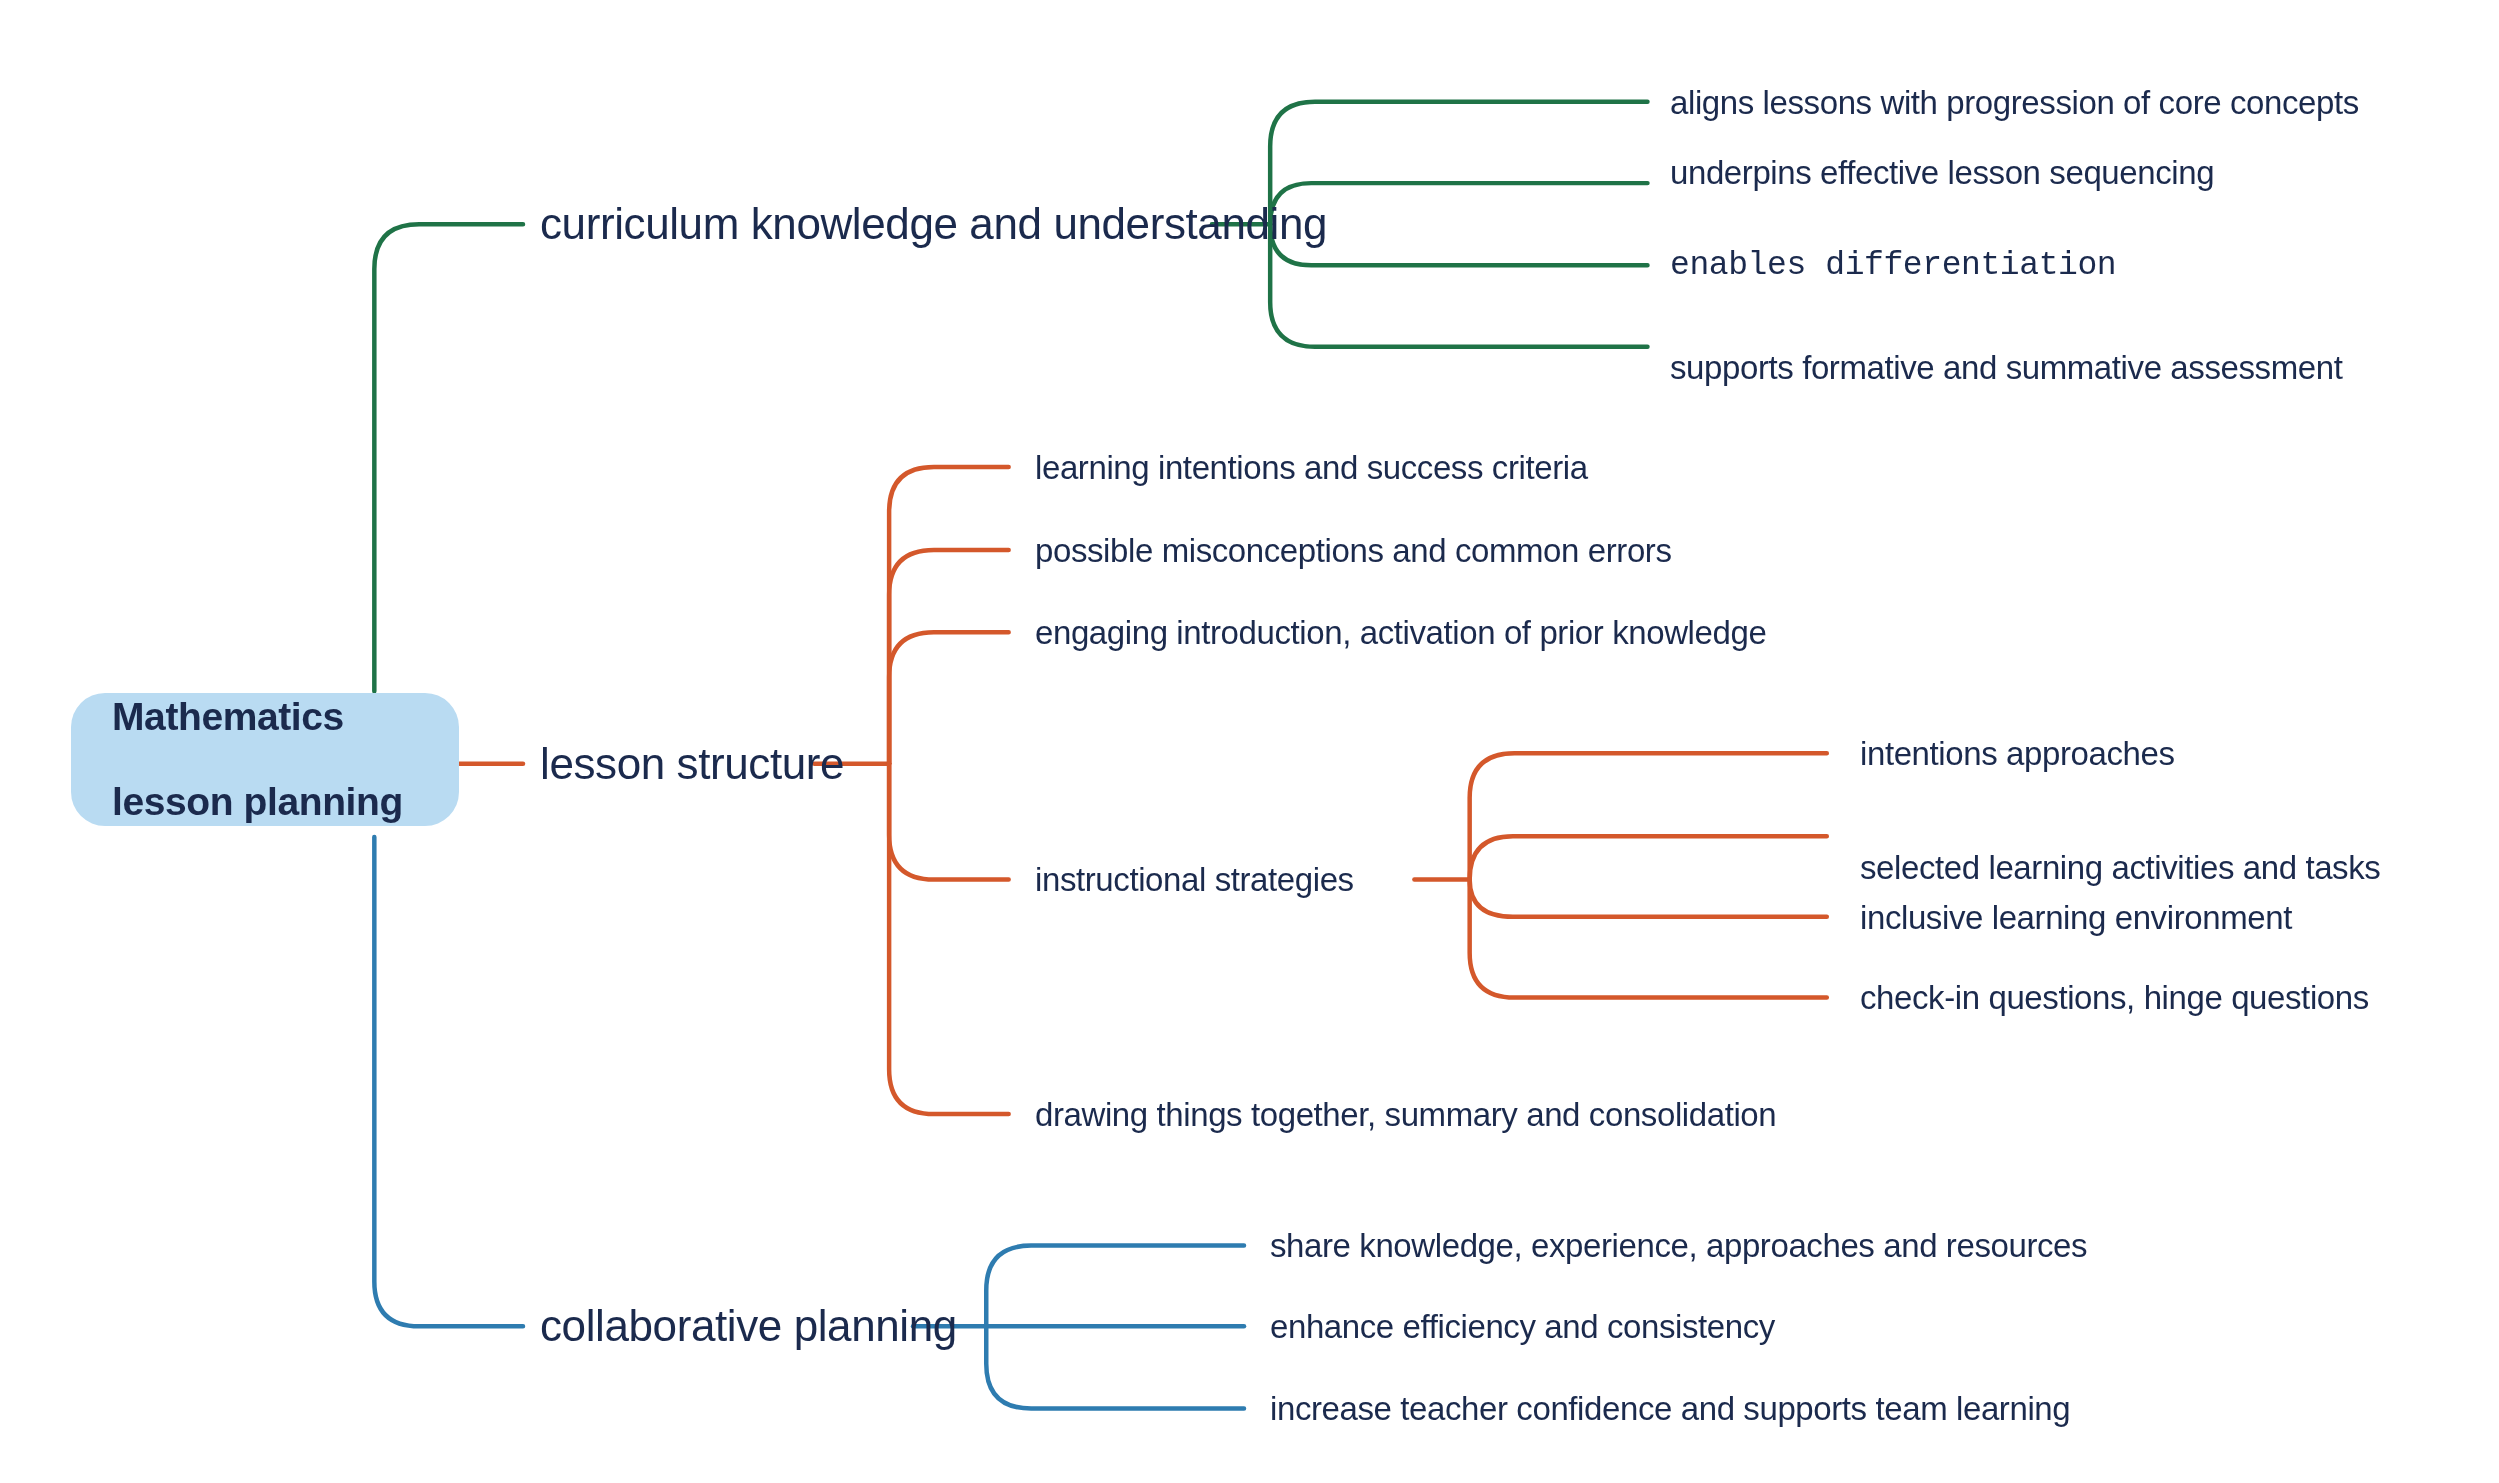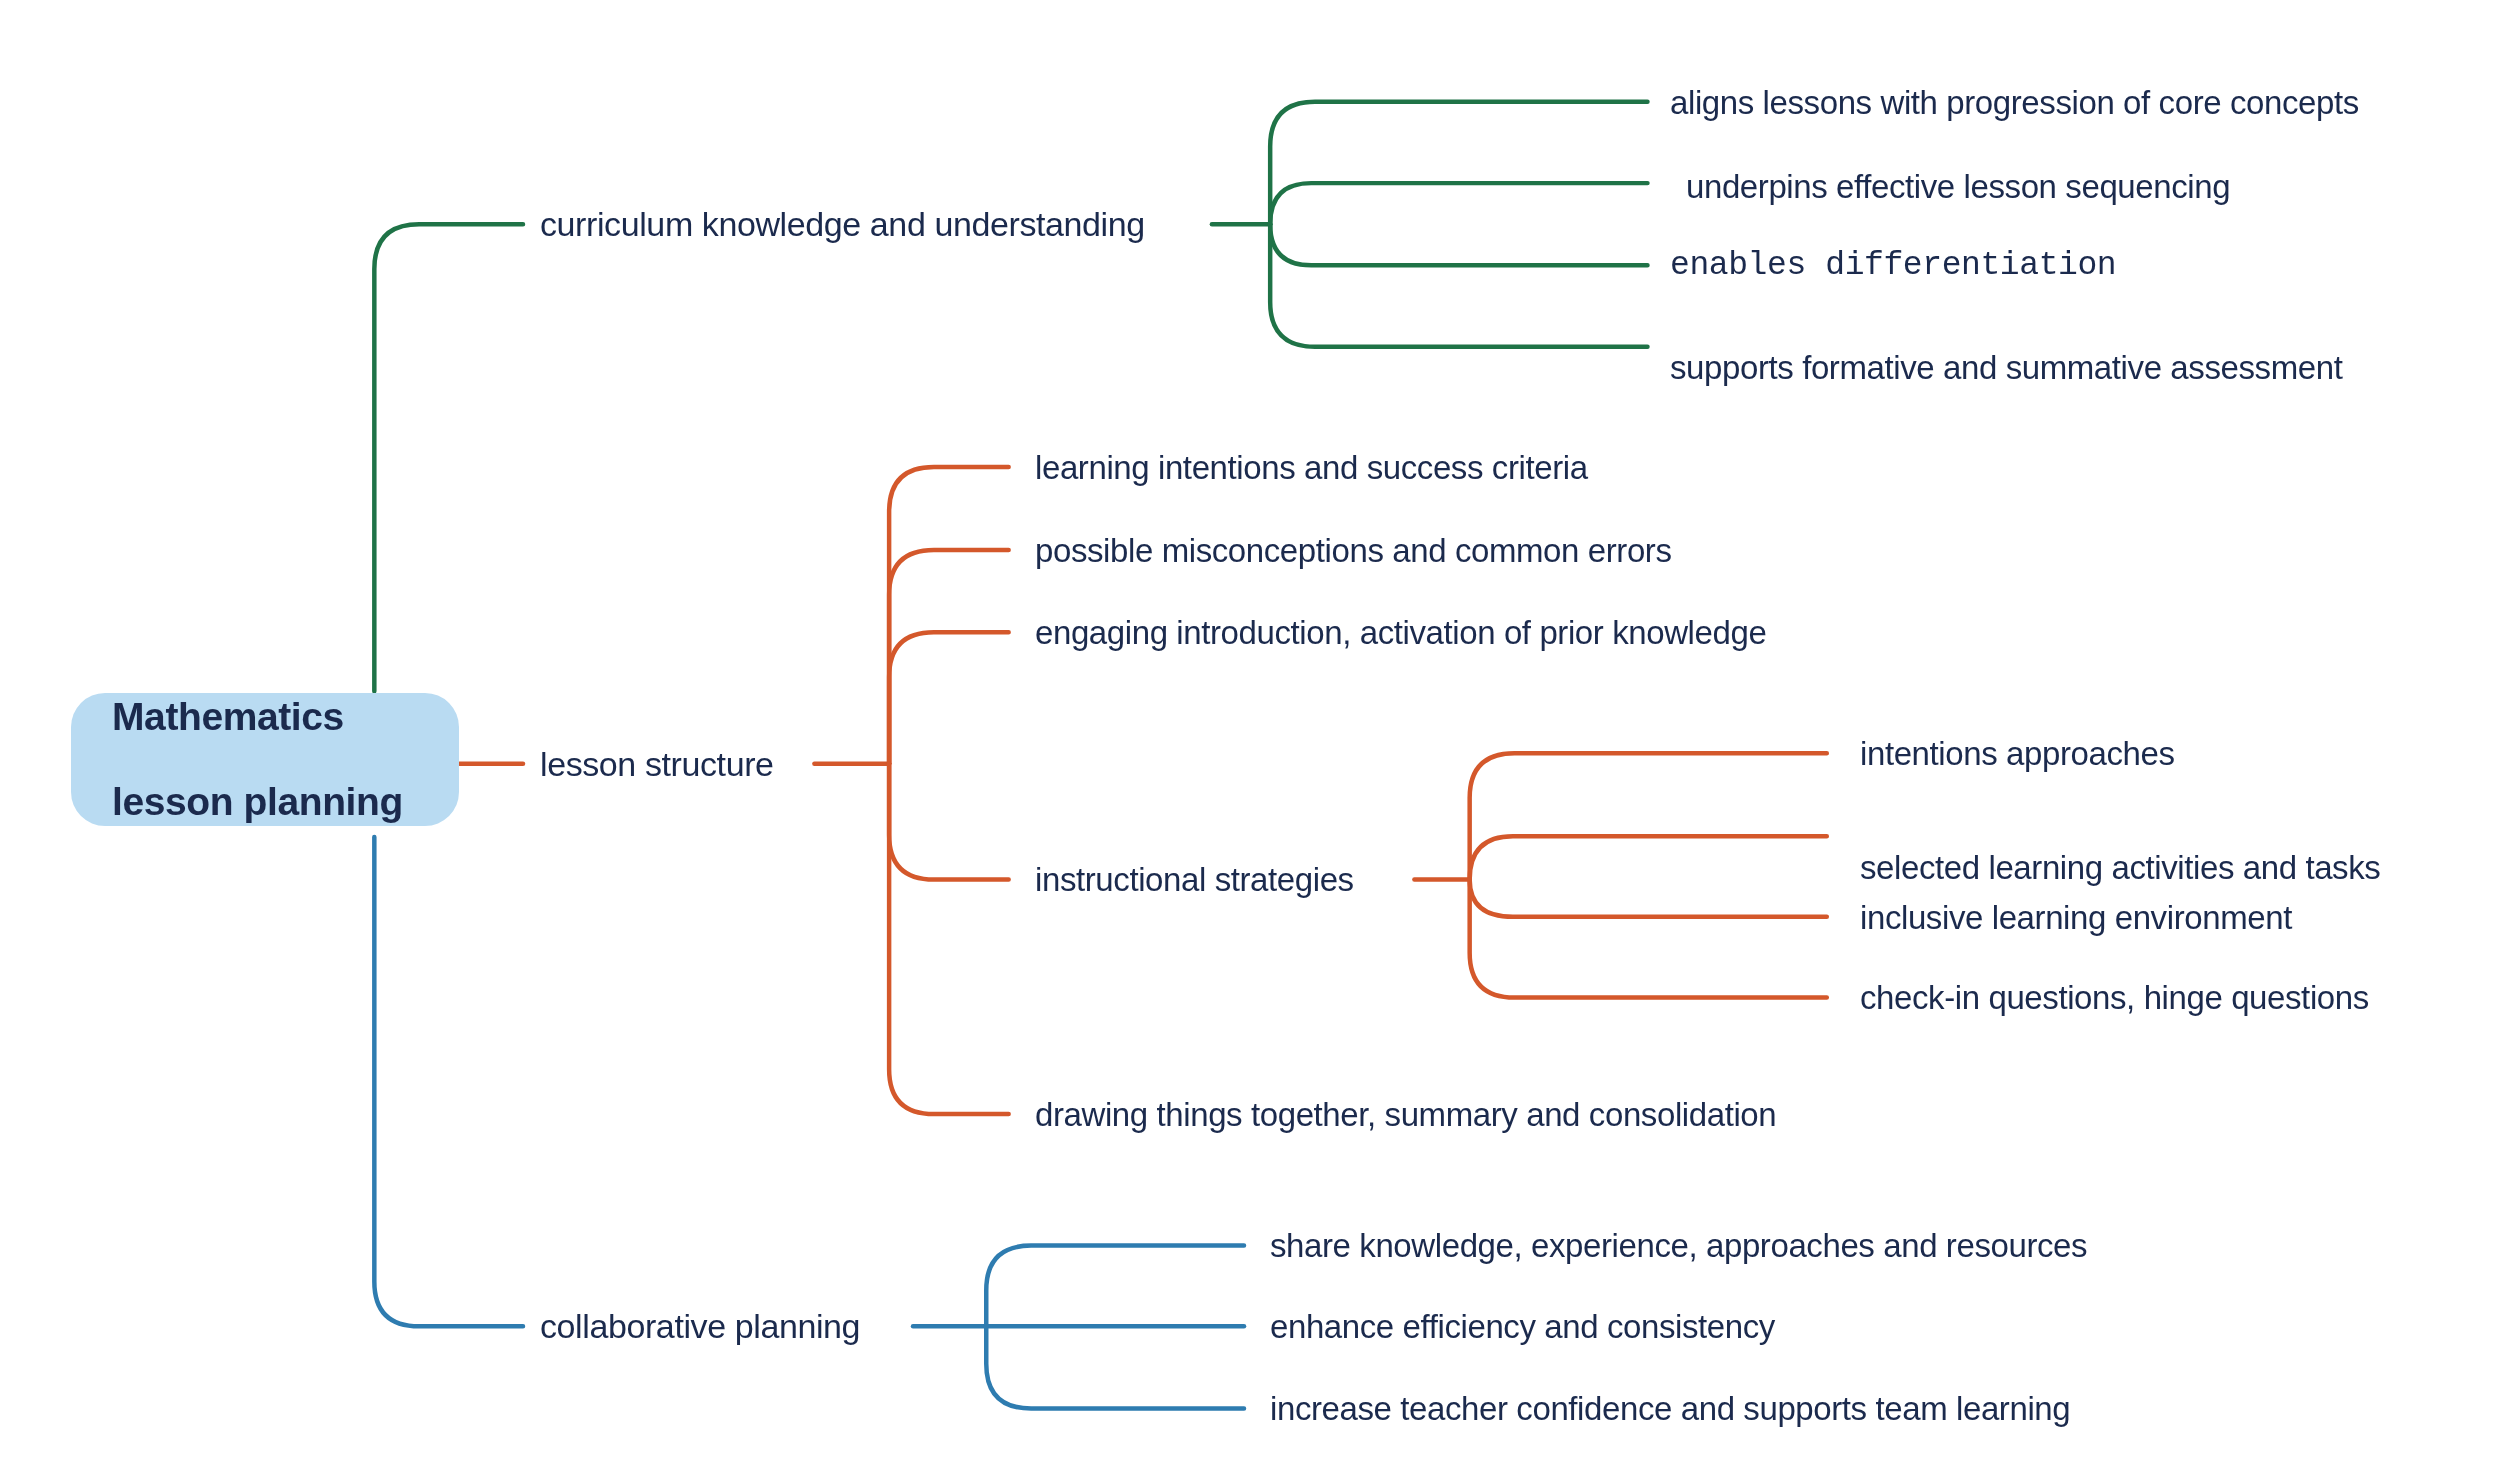--- a/index.html
+++ b/index.html
@@ -34,21 +34,21 @@
 
   .node-label {
     position: absolute;
     transform: translateY(-50%);
     white-space: nowrap;
     color: #1b2a4d;
     font-weight: 500;
     letter-spacing: -0.4px;
     line-height: 1;
   }
-  .lvl1 { font-size: 34px; }
+  .lvl1 { font-size: 44px; }
   .lvl2 { font-size: 33px; }
 
   #root-node {
     position: absolute;
     left: 71px;
     top: 693px;
     width: 388px;
     height: 133px;
     background: #b9dbf2;
     border-radius: 34px;
@@ -104,21 +104,21 @@
   <div id="root-node">
     <div class="root-line">Mathematics</div>
     <div class="root-line">lesson planning</div>
   </div>
 
   <div class="node-label lvl1" style="left:540px; top:224px;">curriculum knowledge and understanding</div>
   <div class="node-label lvl1" style="left:540px; top:764px;">lesson structure</div>
   <div class="node-label lvl1" style="left:540px; top:1326px;">collaborative planning</div>
 
   <div class="node-label lvl2" style="left:1670px; top:102px;">aligns lessons with progression of core concepts</div>
-  <div class="node-label lvl2" style="left:1670px; top:186px;margin-left:16px;">underpins effective lesson sequencing</div>
+  <div class="node-label lvl2" style="left:1670px; top:172px;">underpins effective lesson sequencing</div>
   <div class="node-label lvl2" style="left:1670px; top:265px;font-family:Liberation Mono, monospace;">enables differentiation</div>
   <div class="node-label lvl2" style="left:1670px; top:367px;">supports formative and summative assessment</div>
 
   <div class="node-label lvl2" style="left:1035px; top:467px;">learning intentions and success criteria</div>
   <div class="node-label lvl2" style="left:1035px; top:550px;">possible misconceptions and common errors</div>
   <div class="node-label lvl2" style="left:1035px; top:632px;">engaging introduction, activation of prior knowledge</div>
   <div class="node-label lvl2" style="left:1035px; top:879px;">instructional strategies</div>
   <div class="node-label lvl2" style="left:1035px; top:1114px;">drawing things together, summary and consolidation</div>
 
   <div class="node-label lvl2" style="left:1860px; top:753px;">intentions approaches</div>

